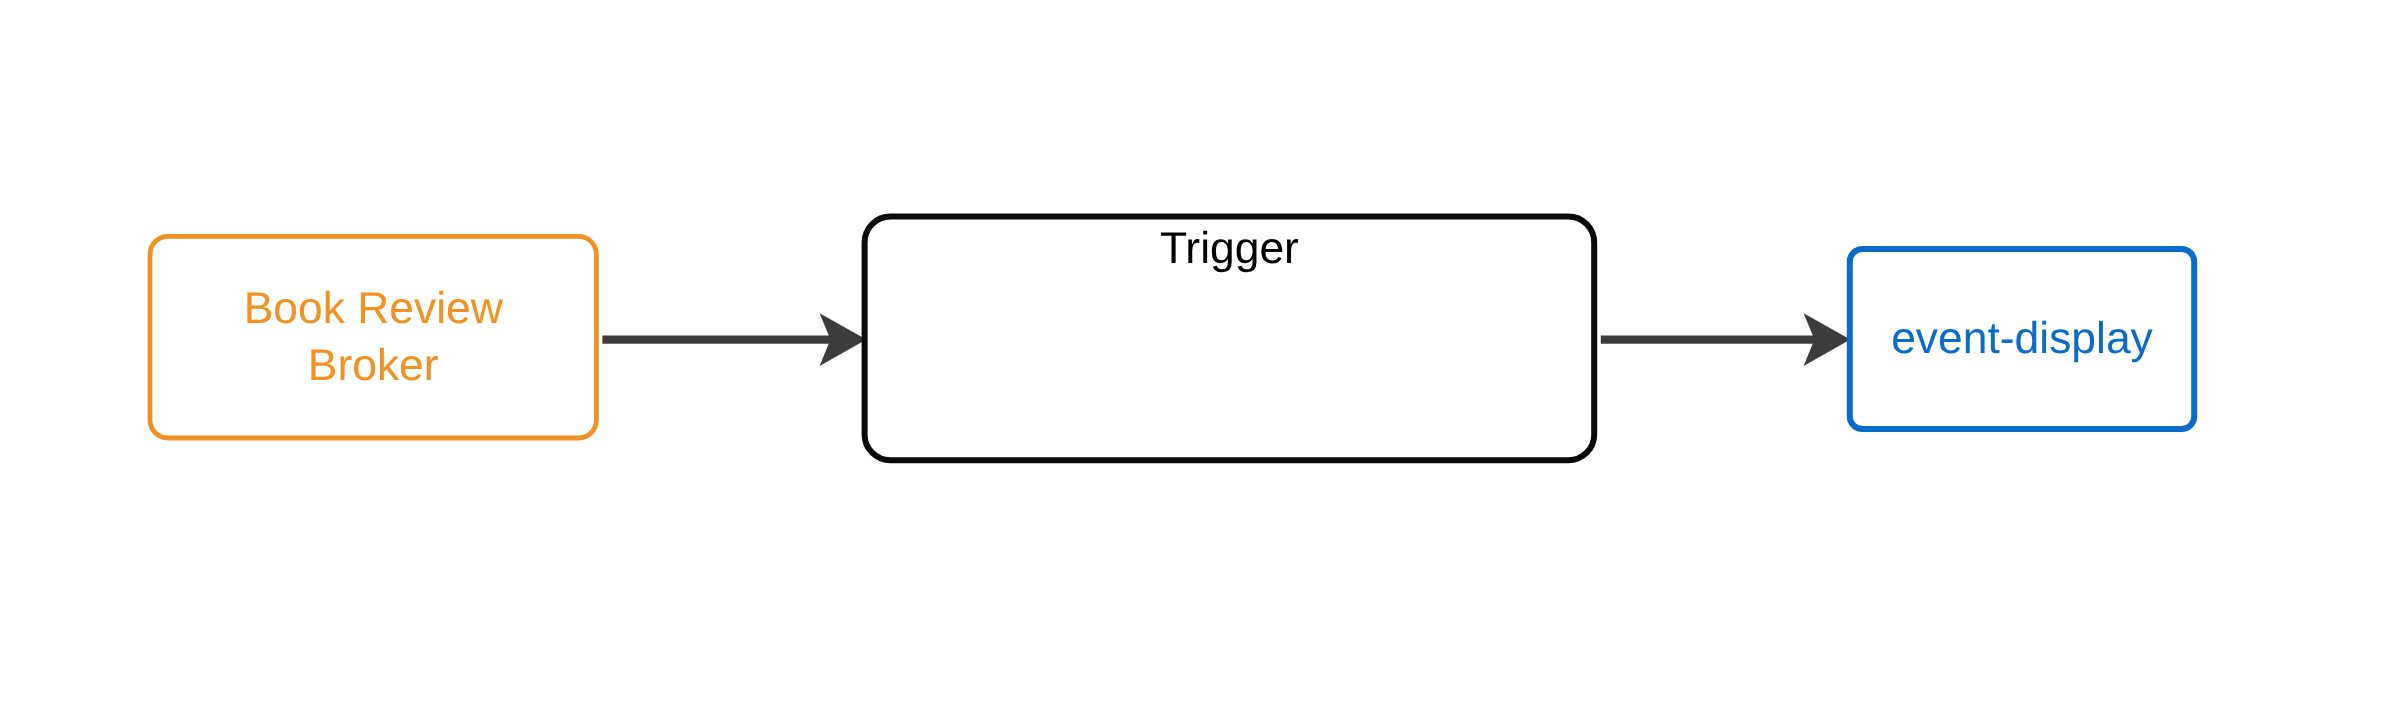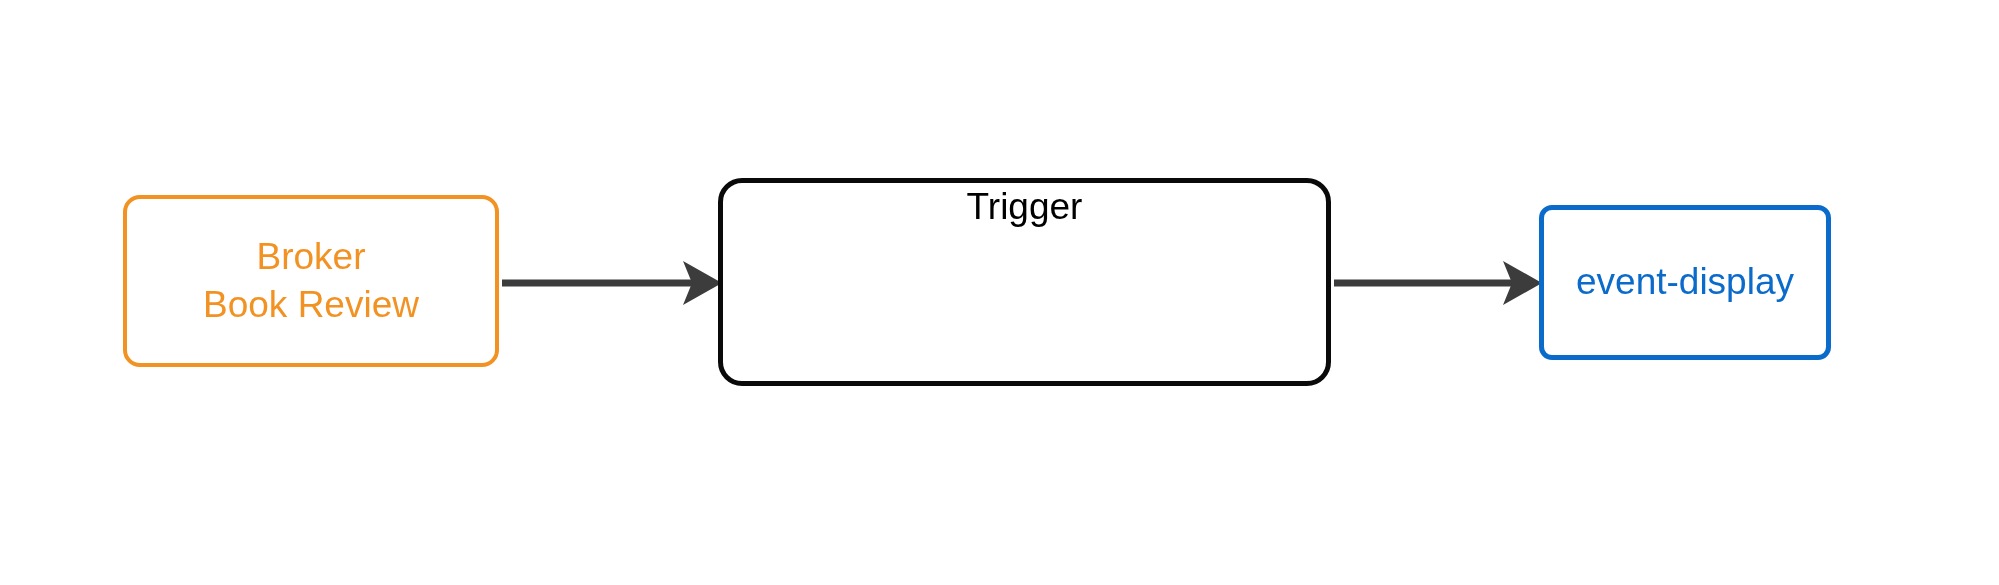--- a/index.html
+++ b/index.html
@@ -87,22 +87,22 @@
     width: 212px;
     height: 62px;
   }
 </style>
 </head>
 <body>
 
 <div id="canvas">
 
   <div class="node" id="node-broker">
+    <span class="node-line">Book Review</span>
     <span class="node-line">Broker</span>
-    <span class="node-line">Book Review</span>
   </div>
 
   <svg class="edge" id="edge-broker-trigger" viewBox="0 0 224 62">
     <line x1="4" y1="31" x2="196" y2="31" stroke="#3c3c3c" stroke-width="7"></line>
     <path d="M 185 9 L 224 31 L 185 53 L 194 31 Z" fill="#3c3c3c"></path>
   </svg>
 
   <div class="node" id="node-trigger">
     <span class="node-line">Trigger</span>
   </div>

